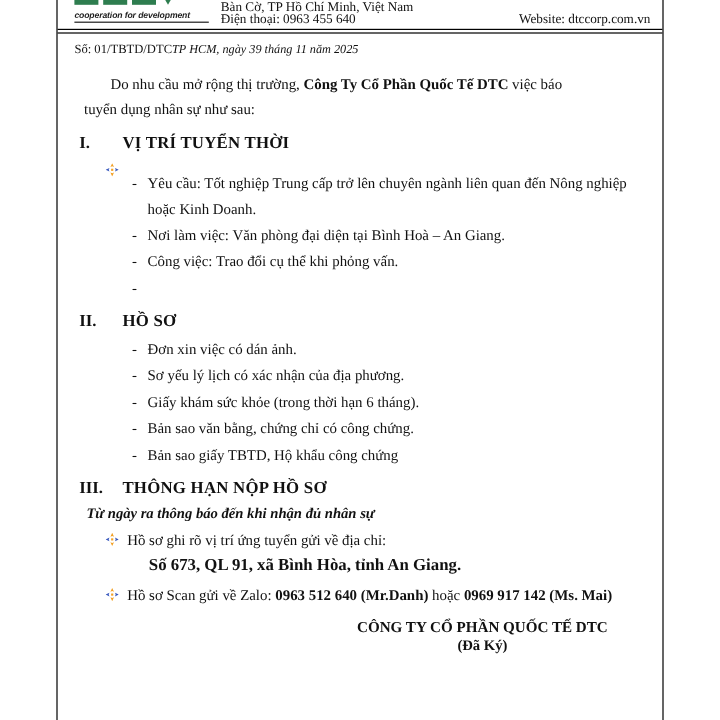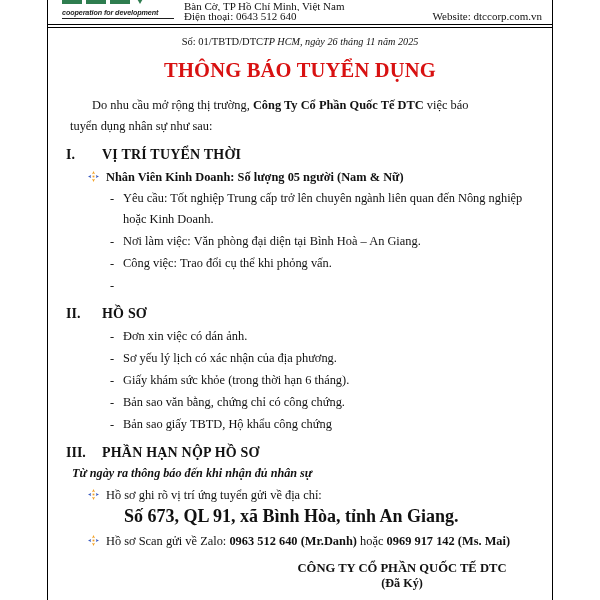--- a/index.html
+++ b/index.html
@@ -118,21 +118,21 @@
   .rule-double {
     margin-top: 2px;
     border-top: 1.6px solid #000;
     border-bottom: 1.1px solid #000;
     height: 1.6px;
   }
 
   
   .refline {
     display: flex;
-    justify-content: center;
+    justify-content: flex-start;
     align-items: baseline;
     margin-top: 8px;
     padding: 0 14px 0 14px;
     font-size: 10.5px;
   }
   .ref-left { font-size: 10.5px; }
   .ref-right {
     font-style: italic;
     font-size: 10.2px;
   }
@@ -215,21 +215,21 @@
   }
   .dash-glyph {
     flex: 0 0 auto;
     width: 13px;
     text-align: left;
   }
   .dash-text { flex: 1 1 auto; }
 
   .sub-bold {
     padding-left: 76px;
-    font-size: 18px;
+    font-size: 14px;
     line-height: 21px;
     font-weight: bold;
     margin-top: 1px;
   }
 
   .italic-note {
     padding-left: 24px;
     margin-top: 5px;
     font-style: italic;
     font-weight: bold;
@@ -263,34 +263,33 @@
         <div class="lh-logo-marks">
           <div class="lh-mark m1"></div>
           <div class="lh-mark m2"></div>
           <div class="lh-mark m3"></div>
           <div class="lh-arrow"></div>
         </div>
         <div class="lh-tagline">cooperation for development</div>
       </div>
       <div class="lh-mid">
         <div class="l1">Bàn Cờ, TP Hồ Chí Minh, Việt Nam</div>
-        <div>Điện thoại: 0643 512 640</div>
+        <div>Điện thoại: 0963 455 640</div>
       </div>
       <div class="lh-right">
         <span>Website: </span><span class="site-url">dtccorp.com.vn</span>
       </div>
     </div>
     <div class="rule-double"></div>
 
     <div class="refline">
       <div class="ref-left">Số: 01/TBTD/DTC</div>
-      <div class="ref-right">TP HCM, ngày 26 tháng 11 năm 2025</div>
-    </div>
-
-    <div class="doc-title">THÔNG BÁO TUYỂN DỤNG</div>
+      <div class="ref-right">TP HCM, ngày 39 tháng 11 năm 2025</div>
+    </div>
+
 
     <div class="intro">
       <div class="first-line"><span>Do nhu cầu mở rộng thị trường, </span><b>Công Ty Cổ Phần Quốc Tế DTC</b><span> việc báo</span></div>
       <div>tuyển dụng nhân sự như sau:</div>
     </div>
 
     <div class="section">
       <div class="sec-head">
         <span class="sec-num">I.</span>
         <span class="sec-title">VỊ TRÍ TUYỂN THỜI</span>
@@ -299,21 +298,20 @@
         <div class="arrow-item">
           <span class="arrow-glyph">
             <svg width="11" height="11" viewBox="0 0 11 11">
               <path d="M5.5 0 L7 3.2 L5.5 2.6 L4 3.2 Z" fill="#f2a024"></path>
               <path d="M11 5.5 L7.8 7 L8.4 5.5 L7.8 4 Z" fill="#3b5bbf"></path>
               <path d="M5.5 11 L4 7.8 L5.5 8.4 L7 7.8 Z" fill="#f2a024"></path>
               <path d="M0 5.5 L3.2 4 L2.6 5.5 L3.2 7 Z" fill="#3b5bbf"></path>
               <rect x="4.6" y="4.6" width="1.8" height="1.8" fill="#f2a024"></rect>
             </svg>
           </span>
-          <span class="arrow-text">Nhân Viên Kinh Doanh: Số lượng 05 người (Nam &amp; Nữ)</span>
         </div>
 
         <div class="dash-item">
           <span class="dash-glyph">-</span>
           <span class="dash-text">Yêu cầu: Tốt nghiệp Trung cấp trở lên chuyên ngành liên quan đến Nông nghiệp hoặc Kinh Doanh.</span>
         </div>
         <div class="dash-item">
           <span class="dash-glyph">-</span>
           <span class="dash-text">Nơi làm việc: Văn phòng đại diện tại Bình Hoà – An Giang.</span>
         </div>
@@ -352,21 +350,21 @@
         <div class="dash-item">
           <span class="dash-glyph">-</span>
           <span class="dash-text">Bản sao giấy TBTD, Hộ khẩu công chứng</span>
         </div>
       </div>
     </div>
 
     <div class="section">
       <div class="sec-head">
         <span class="sec-num">III.</span>
-        <span class="sec-title">PHẦN HẠN NỘP HỒ SƠ</span>
+        <span class="sec-title">THÔNG HẠN NỘP HỒ SƠ</span>
       </div>
       <div class="sec-body">
         <div class="italic-note">Từ ngày ra thông báo đến khi nhận đủ nhân sự</div>
 
         <div class="arrow-item">
           <span class="arrow-glyph">
             <svg width="11" height="11" viewBox="0 0 11 11">
               <path d="M5.5 0 L7 3.2 L5.5 2.6 L4 3.2 Z" fill="#f2a024"></path>
               <path d="M11 5.5 L7.8 7 L8.4 5.5 L7.8 4 Z" fill="#3b5bbf"></path>
               <path d="M5.5 11 L4 7.8 L5.5 8.4 L7 7.8 Z" fill="#f2a024"></path>

